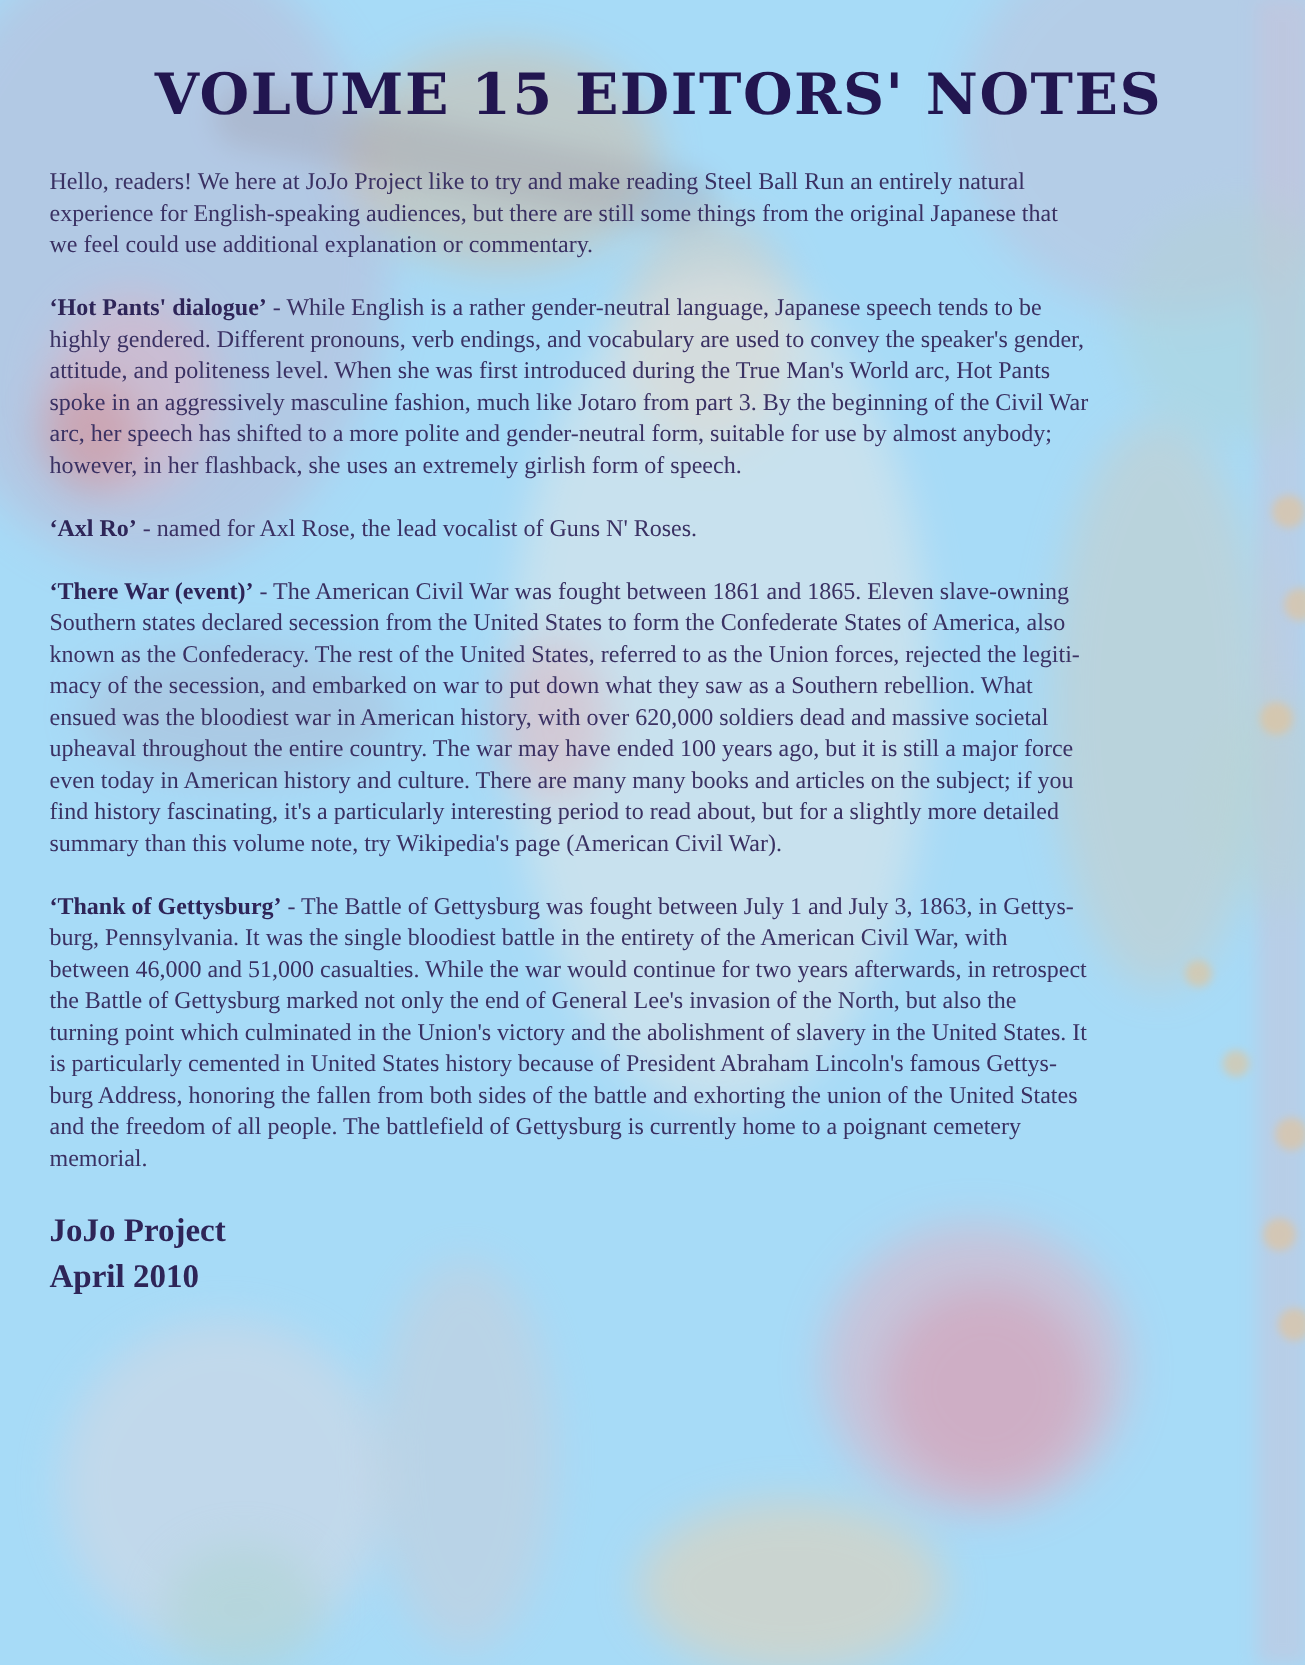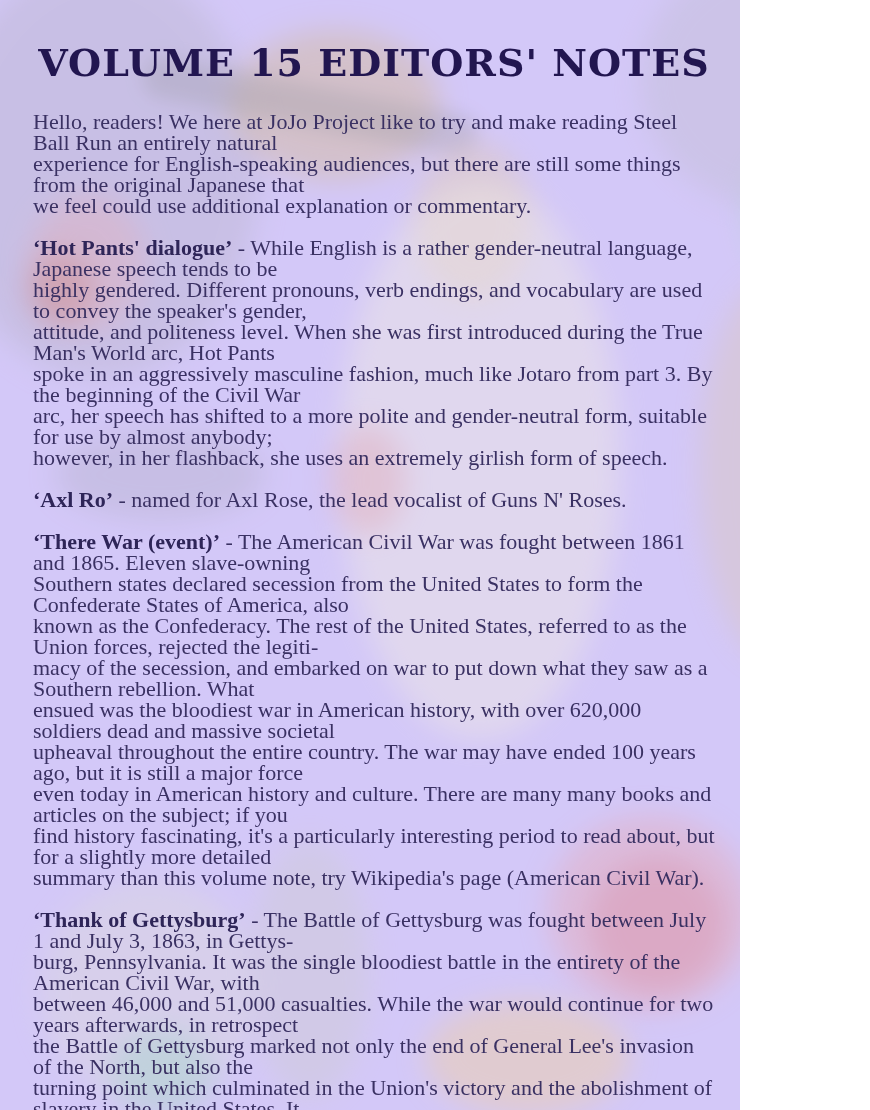--- a/index.html
+++ b/index.html
@@ -1,19 +1,19 @@
 <!DOCTYPE html>
 <html><head>
 <meta charset="utf-8">
 <style>
   html,body{margin:0;padding:0;}
   .page{
     position:relative;
-    width:740px;height:1110px;
-    background:#c4b5fd;
+    width:870px;height:1110px;
+    background:#7dd3fc;
     overflow:hidden;
     font-family:"Liberation Serif", serif;
   }
   
   .bg{position:absolute;inset:0;z-index:0;}
   .blob{position:absolute;border-radius:50%;filter:blur(14px);}
   .b1 {left:-60px;top:-40px;width:320px;height:420px;background:#a29bc2;opacity:.50;}
   .b2 {left:640px;top:-50px;width:280px;height:260px;background:#aaa4c6;opacity:.45;}
   .b3 {left:838px;top:0;width:34px;height:1110px;background:#b2accb;opacity:.50;border-radius:0;filter:blur(6px);}
   .b4 {left:230px;top:30px;width:210px;height:150px;background:#c49e6e;opacity:.50;}
@@ -48,31 +48,30 @@
     margin:0 0 26px 0;
     text-align:center;
     font-family:"DejaVu Serif", serif;
     font-weight:bold;
     font-size:38px;
     letter-spacing:1px;
     color:#221650;
   }
   p.para{
     margin:0 0 21px 0;
-    font-size:22px;
+    font-size:16px;
     line-height:21px;
     white-space:pre-line;
     text-align:left;
   }
   .term{font-weight:bold;color:#2e2558;text-align:center;}
   .signature{
     margin-top:2px;
-    text-align:center;
+    text-align:left;
     font-weight:bold;
-    font-style:italic;
     font-size:22px;
     line-height:31px;
     color:#2e2558;
   }
 </style>
 </head>
 <body>
 
 <div class="page">
 

